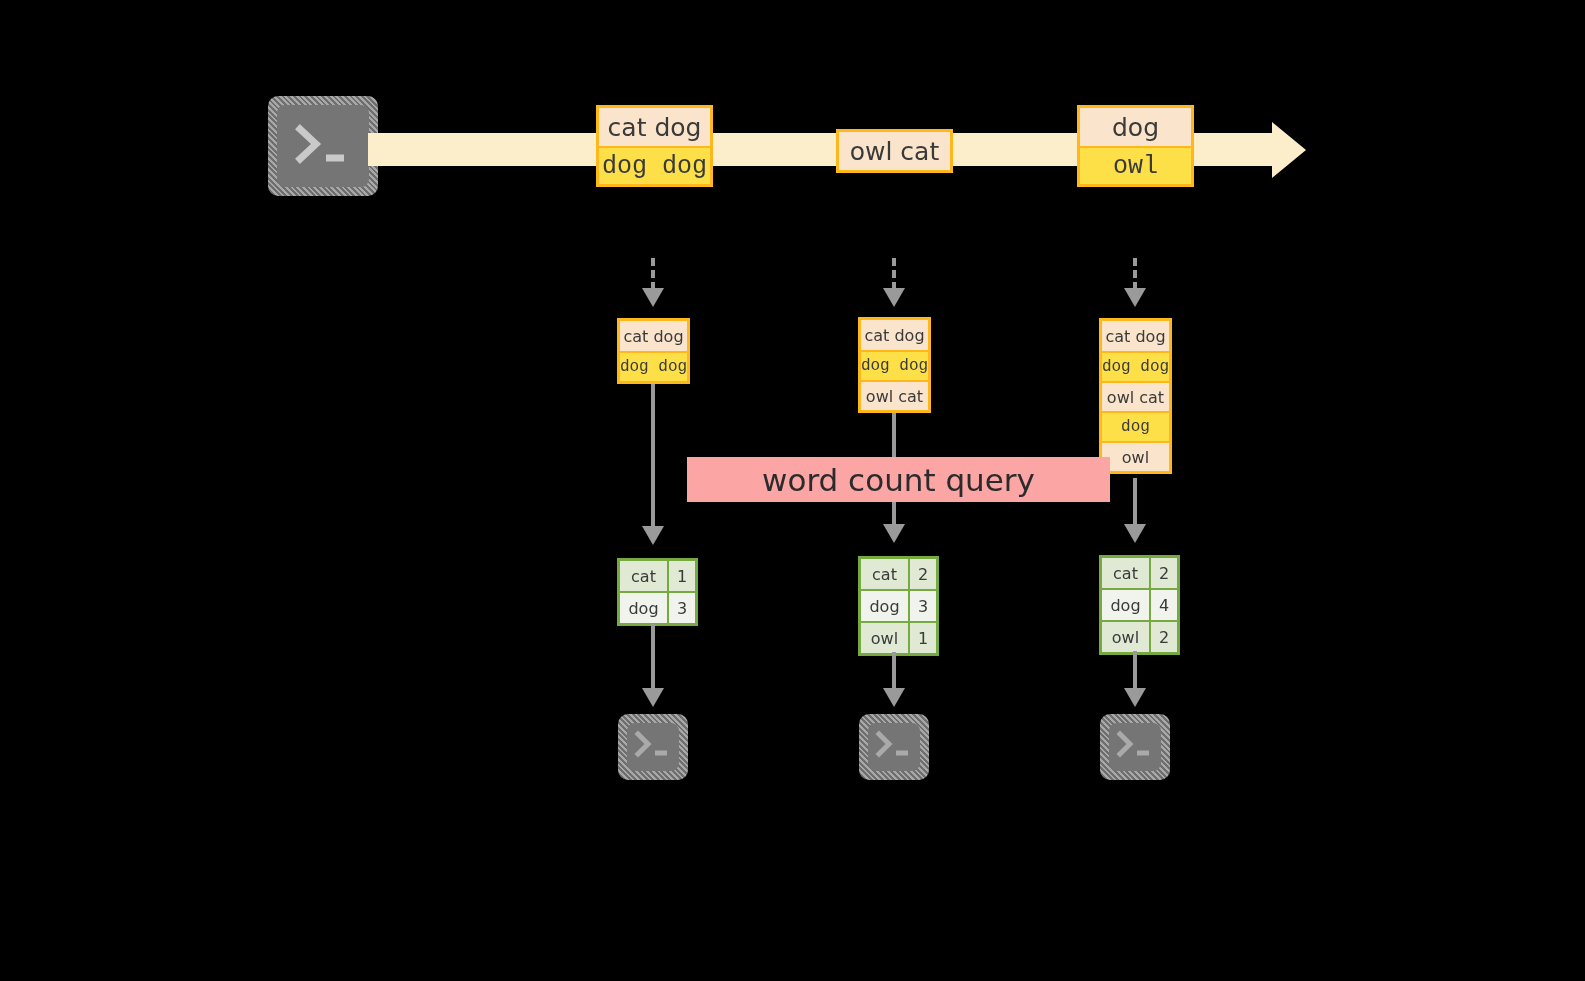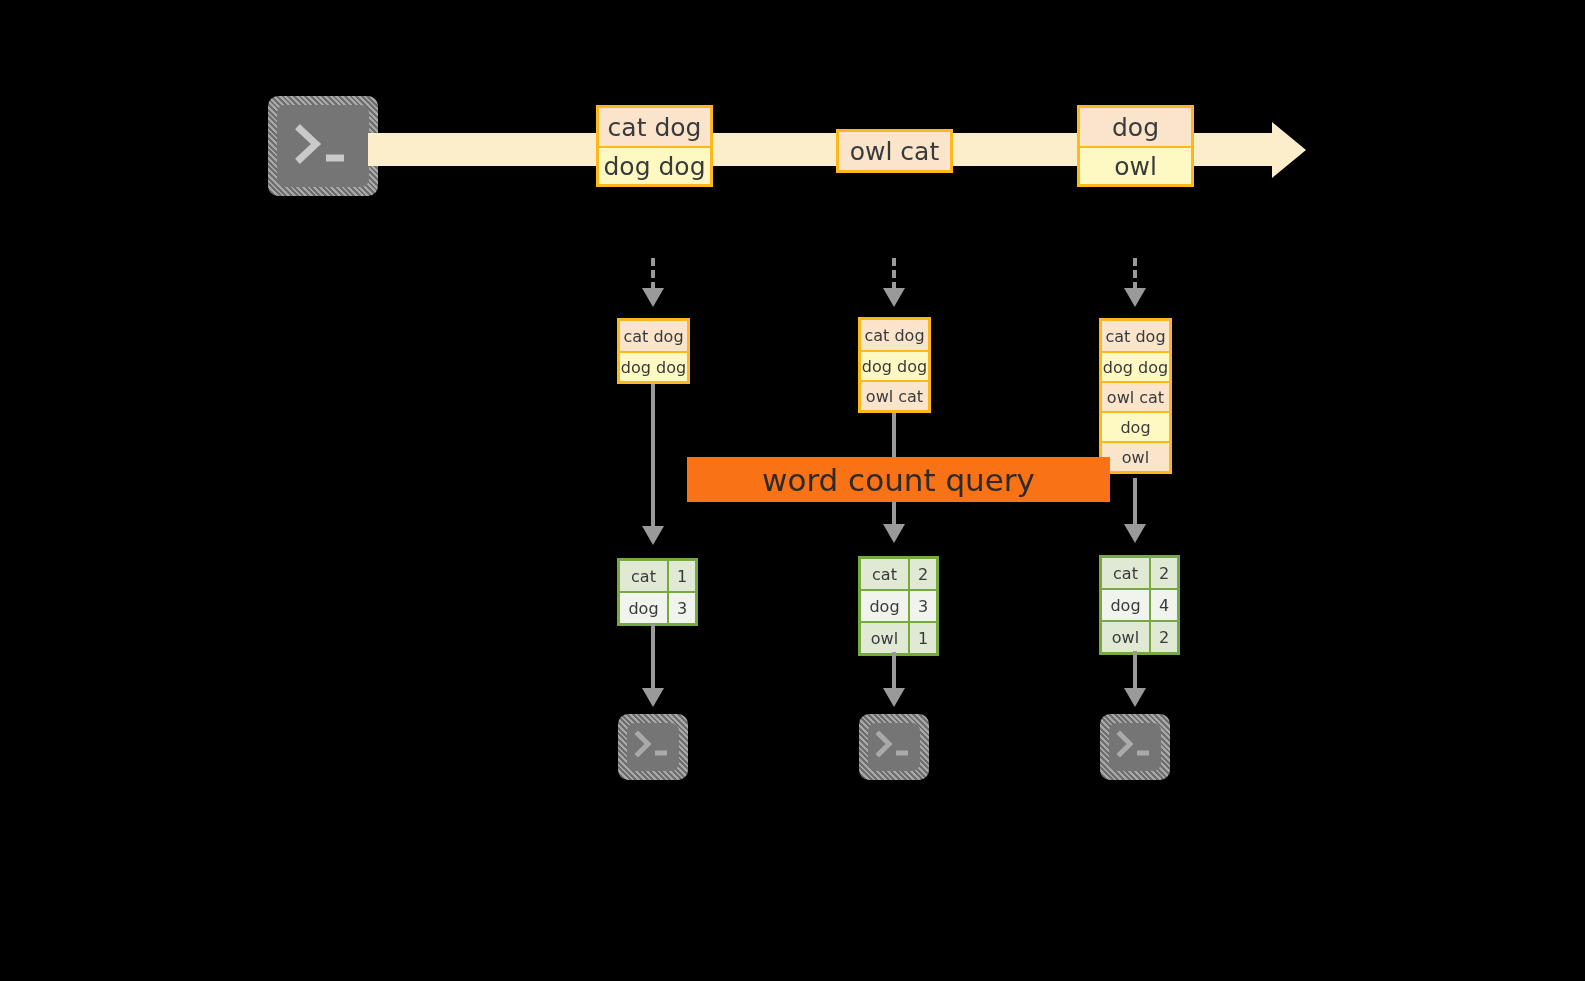--- a/index.html
+++ b/index.html
@@ -68,21 +68,21 @@
   }
   .msgbox .row {
     box-sizing: border-box;
     display: flex;
     align-items: center;
     justify-content: center;
     color: #3a3a3a;
     white-space: nowrap;
   }
   .msgbox .row.dark  { background: #fae4cb; }
-  .msgbox .row.light { background: #fef9c3; }
+  .msgbox .row.light { background: #fde047; font-family: Liberation Mono, monospace; }
   .msgbox .row + .row { border-top: 2px solid #ffb81c; }
 
   .msgbox.big .row  { height: 38px; font-size: 25px; }
   .msgbox.small .row { height: 30px; font-size: 16px; }
 
   
   .table {
     position: absolute;
     box-sizing: border-box;
     border: 3px solid #76a940;
@@ -123,21 +123,21 @@
     position: absolute;
     width: 0; height: 0;
     border-left: 11px solid transparent;
     border-right: 11px solid transparent;
     border-top: 19px solid #9a9a9a;
   }
 
   
   .query-band {
     position: absolute;
-    background: #f97316;
+    background: #fca5a5;
     display: flex;
     align-items: center;
     justify-content: center;
   }
   .query-band span {
     font-size: 31px;
     color: #2b2b2b;
     white-space: nowrap;
   }
 </style>

